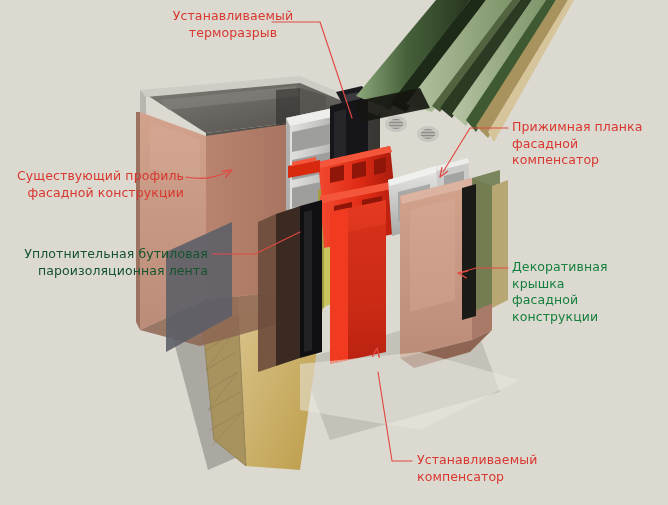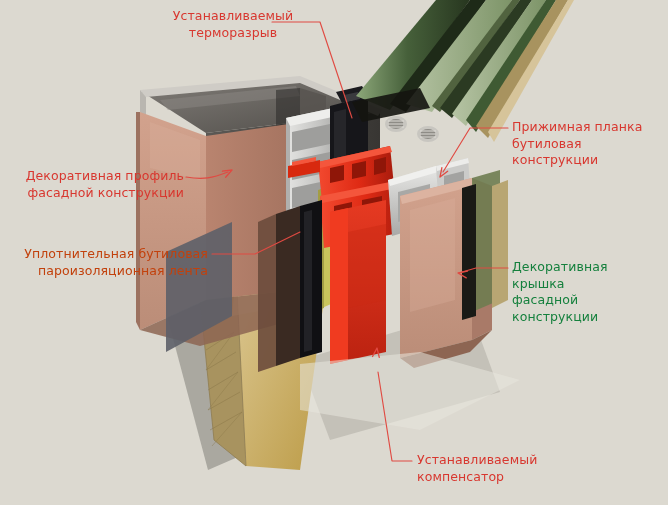--- a/index.html
+++ b/index.html
@@ -272,25 +272,25 @@
         <path d="M 508 268 L 476 268 L 462 272"></path>
         <path d="M -9 -3.4 L 0 0 L -9 3.4" transform="translate(458,273) rotate(190)" fill="none" stroke="#e04a42" stroke-width="1.3"></path>
         <path d="M 412 461 L 392 461 L 378 372"></path>
         <path d="M -9 -3.4 L 0 0 L -9 3.4" transform="translate(377,348) rotate(-83)" fill="none" stroke="#e04a42" stroke-width="1.3"></path>
       </g>
   </svg>
 
   <div id="callouts">
       <div class="callout align-center" style="left: 138px; top: 8px; width: 190px; color: rgb(216, 55, 47);">Устанавливаемый
 терморазрыв</div>
-      <div class="callout align-right" style="left: 4px; top: 168px; width: 180px; color: rgb(216, 55, 47);">Декоративная профиль
+      <div class="callout align-right" style="left: 4px; top: 168px; width: 180px; color: rgb(216, 55, 47);">Существующий профиль
 фасадной конструкции</div>
-      <div class="callout align-right" style="left: 4px; top: 246px; width: 204px; color: #c2410c;">Уплотнительная бутиловая
+      <div class="callout align-right" style="left: 4px; top: 246px; width: 204px; color: #14532d;">Уплотнительная бутиловая
 пароизоляционная лента</div>
       <div class="callout align-left" style="left: 512px; top: 119px; width: 152px; color: rgb(216, 55, 47);">Прижимная планка
-бутиловая конструкции</div>
+фасадной компенсатор</div>
       <div class="callout align-left" style="left: 512px; top: 259px; width: 152px; color: #15803d;">Декоративная крышка
 фасадной конструкции</div>
       <div class="callout align-left" style="left: 417px; top: 452px; width: 160px; color: rgb(216, 55, 47);">Устанавливаемый
 компенсатор</div>
     </div>
 
 </div>
 
 </body></html>

